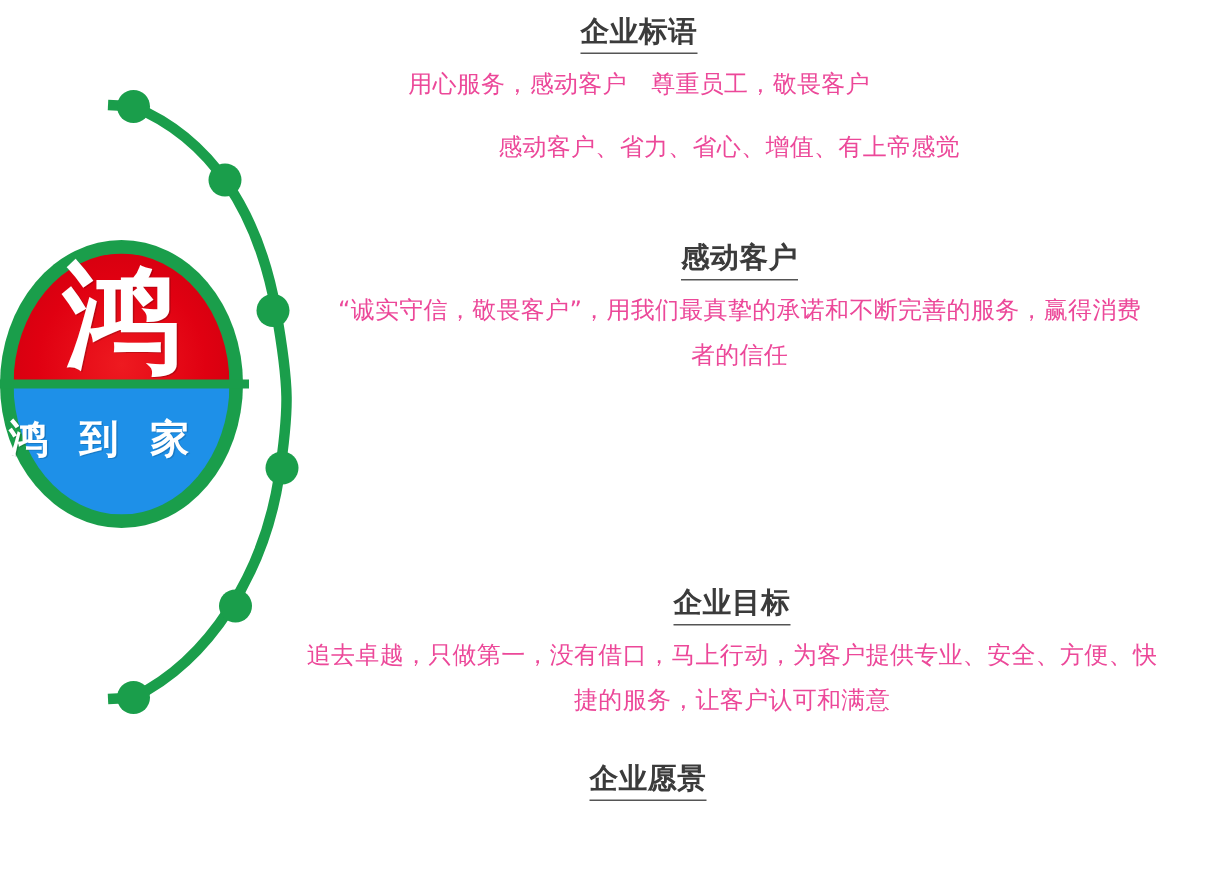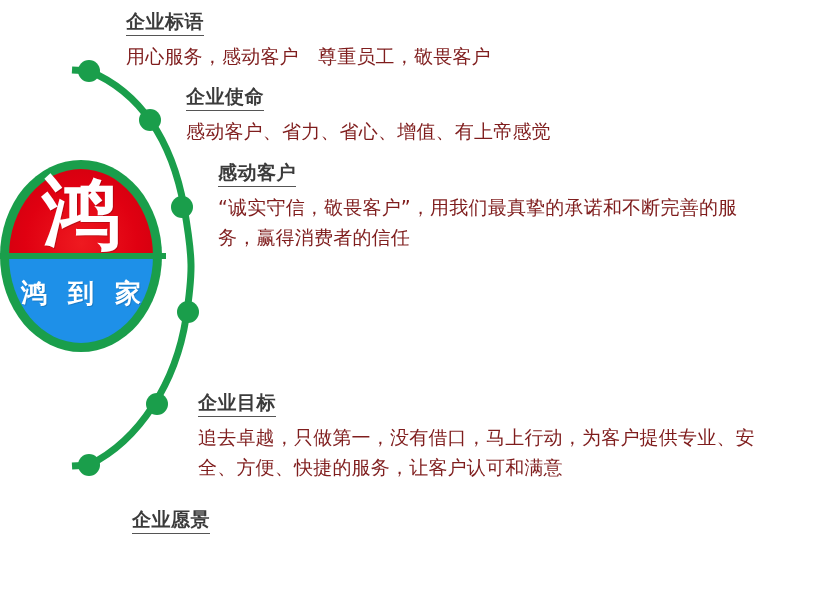--- a/index.html
+++ b/index.html
@@ -71,21 +71,21 @@
     line-height: 78px;
     font-weight: bold;
     font-family: "DejaVu Serif", "Liberation Serif", serif;
     text-shadow: 1px 1px 0 rgba(0,0,0,0.18);
     letter-spacing: 0;
   }
   .logo-char-sub {
     position: absolute;
     left: 0; right: 0;
     top: 118px;
-    text-align: center;
+    text-align: left;
     color: #ffffff;
     font-size: 26px;
     line-height: 30px;
     font-weight: bold;
     font-family: "DejaVu Serif", "Liberation Serif", serif;
     letter-spacing: 6px;
     text-indent: 6px;
     text-shadow: 1px 1px 0 rgba(0,0,0,0.14);
   }
 
@@ -95,35 +95,36 @@
     left: 0;
     top: 0;
     width: 817px;
     height: 592px;
     pointer-events: none;
   }
 
   
   .entry {
     position: absolute;
+    text-align: center;
   }
   .entry-title {
     color: #3b3b3b;
     font-size: 19px;
     line-height: 26px;
     font-weight: bold;
     display: inline-block;
     border-bottom: 1px solid #555;
     padding-bottom: 1px;
     margin-bottom: 5px;
     letter-spacing: 0.5px;
   }
   .entry-body {
-    color: #7f1d1d;
-    font-size: 19px;
+    color: #ec4899;
+    font-size: 16px;
     line-height: 30px;
     letter-spacing: 0.2px;
   }
 </style>
 </head>
 <body>
 
 <div id="stage">
 
   <svg id="curve-svg" viewBox="0 0 817 592">
@@ -150,23 +151,20 @@
   </div>
 
   <div class="entry" style="left:126px; top:8px; width:600px;">
     <div>
       <span class="entry-title">企业标语</span>
     </div>
     <div class="entry-body">用心服务，感动客户　尊重员工，敬畏客户</div>
   </div>
 
   <div class="entry" style="left:186px; top:83px; width:600px;">
-    <div>
-      <span class="entry-title">企业使命</span>
-    </div>
     <div class="entry-body">感动客户、省力、省心、增值、有上帝感觉</div>
   </div>
 
   <div class="entry" style="left:218px; top:159px; width:550px;">
     <div>
       <span class="entry-title">感动客户</span>
     </div>
     <div class="entry-body">“诚实守信，敬畏客户”，用我们最真挚的承诺和不断完善的服务，赢得消费者的信任</div>
   </div>
 

